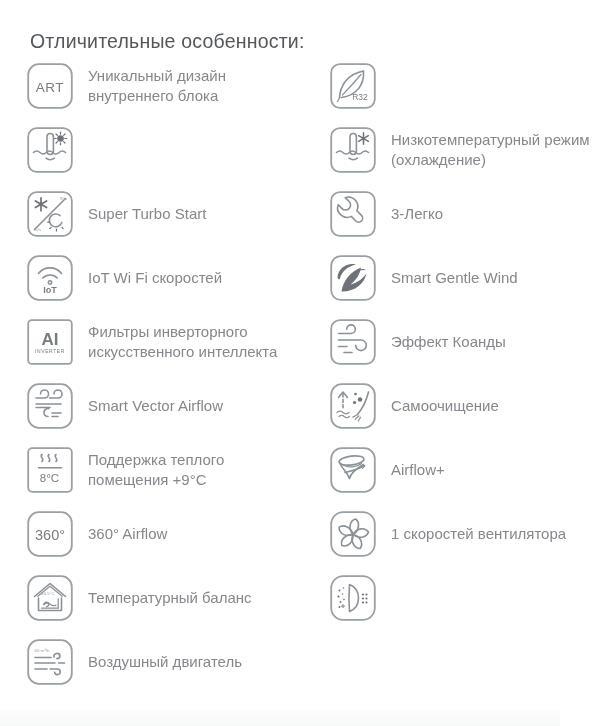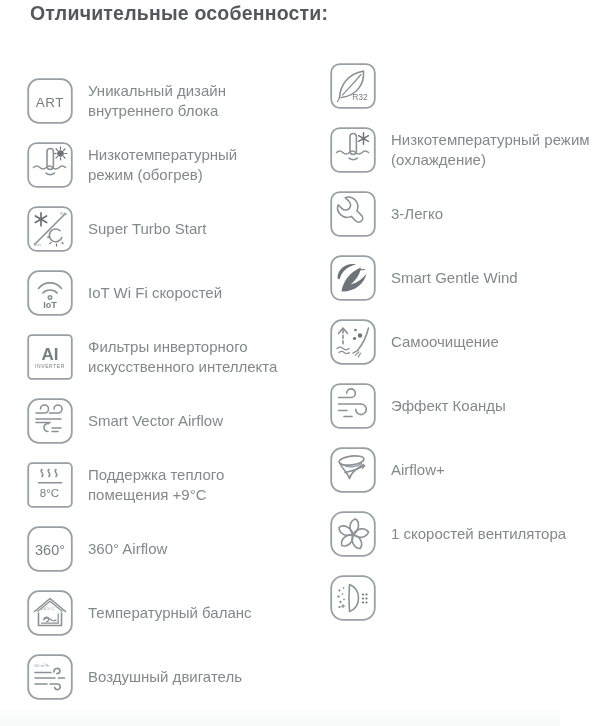--- a/index.html
+++ b/index.html
@@ -1,26 +1,26 @@
 <!DOCTYPE html>
 <html><head>
 <meta charset="utf-8">
 <style>
   html,body { margin:0; padding:0; background:#fff; }
   .page {
     position:relative; width:605px; height:726px; background:#ffffff;
     font-family:"Liberation Sans", sans-serif; overflow:hidden;
   }
   .title {
-    position:absolute; left:30px; top:2px; margin:0;
-    font-size:19.5px; font-weight:700; color:#54585c; letter-spacing:.2px;
+    position:absolute; left:30px; top:30px; margin:0;
+    font-size:19.5px; font-weight:400; color:#54585c; letter-spacing:.2px;
   }
   .grid { position:absolute; left:27px; top:63px; display:flex; }
   .col { display:flex; flex-direction:column; }
-  .col-left  { width:303px;margin-top:15px; }
+  .col-left  { width:303px; }
   .col-right { width:275px; }
   .feature { display:flex; align-items:center; height:46px; margin-bottom:18px; }
   .icon { width:46px; height:46px; flex:0 0 46px; margin-right:15px; }
   .icon svg { display:block; }
   .label { font-size:15px; color:#84888d; line-height:20px; }
   .col-left  .label { max-width:192px; }
   .col-right .label { max-width:207px; }
   
   .st { stroke:#8b9196; fill:none; stroke-width:1.6; stroke-linecap:round; stroke-linejoin:round; }
   .thin { stroke-width:1.25; }
@@ -68,21 +68,20 @@
               <line x1="29" y1="7" x2="30.4" y2="8.4"></line>
                 <line x1="36.6" y1="14.6" x2="38" y2="16"></line>
               <line x1="38" y1="7" x2="36.6" y2="8.4"></line>
                 <line x1="30.4" y1="14.6" x2="29" y2="16"></line>
             </g>
             <path class="st" d="M6.5 25.5 q3.2 -3 6.4 0 t6.4 0 t6.4 0 t6.4 0 t6.4 0"></path>
             <rect class="st" x="20" y="6.5" width="6.4" height="21" rx="3.2" fill="#fff"></rect>
             <path class="st" d="M19 31.2 q4.2 3.2 8.4 0"></path>
           </svg>
         </span>
-        <span class="label">Низкотемпературный режим (обогрев)</span>
       </div>
 
       <div class="feature">
         <span class="icon">
           <svg width="46" height="46" viewBox="0 0 46 46">
             <rect class="bd" x="1.2" y="1.2" width="43.6" height="43.6" rx="8.5"></rect>
             <line class="st" x1="7.5" y1="38.5" x2="38.5" y2="7.5"></line>
             <g class="dkst" stroke-width="1.7">
               <line x1="14" y1="6.8" x2="14" y2="19.8"></line>
               <line x1="8.4" y1="10" x2="19.6" y2="16.6"></line>
@@ -247,53 +246,53 @@
       <div class="feature">
         <span class="icon">
           <svg width="46" height="46" viewBox="0 0 46 46">
             <rect class="bd" x="1.2" y="1.2" width="43.6" height="43.6" rx="9.5"></rect>
             <path class="dk" d="M7.5 22.5 C8 13.5 17 7.5 26 9.5 C18 11.5 11.5 16 9.8 24 C9.2 24.8 7.8 24 7.5 22.5 Z"></path>
             <path class="dk" d="M11.5 36.5 C13 26 20.5 16.5 31 12.5 C30 19 26.5 25 20.5 29.5 C27 28 32.5 24 36.5 18.5 C34.5 28.5 24.5 37 11.5 36.5 Z"></path>
             <path class="dk" d="M27.5 16 C30 13.8 33.5 13.4 36.2 15 C33.3 14.9 30.4 15.3 27.5 16 Z"></path>
           </svg>
         </span>
         <span class="label">Smart Gentle Wind</span>
+      </div>
+
+      <div class="feature">
+        <span class="icon">
+          <svg width="46" height="46" viewBox="0 0 46 46">
+            <rect class="bd" x="1.2" y="1.2" width="43.6" height="43.6" rx="8.5"></rect>
+            <path class="st" d="M8.5 14.5 H21 a4.3 4.3 0 1 0 -4.3 -4.3"></path>
+            <path class="st" d="M8.5 21 H31 a5.3 5.3 0 1 1 -5.3 5.3"></path>
+            <path class="st" d="M8.5 27.5 H17"></path>
+            <path class="st" d="M14 33.5 h8"></path>
+          </svg>
+        </span>
+        <span class="label">Эффект Коанды</span>
       </div>
 
       <div class="feature">
         <span class="icon">
           <svg width="46" height="46" viewBox="0 0 46 46">
             <rect class="bd" x="1.2" y="1.2" width="43.6" height="43.6" rx="10.5"></rect>
             <path class="st" d="M8.5 14.5 L13 9 L17.5 14.5"></path>
             <path class="st" d="M13 11 V25.5" stroke-dasharray="3 2.4"></path>
             <path class="st thin" d="M7 29.5 q3 -2.6 6 0 q3 2.6 6 0"></path>
             <path class="st thin" d="M9 33.5 q2.6 -2.3 5.2 0 q2.6 2.3 5.2 0"></path>
             <circle class="dk" cx="25.5" cy="11" r="1.3" fill="#8b9095"></circle>
             <circle class="dk" cx="30" cy="16.5" r="2.2" fill="#8b9095"></circle>
             <circle class="dk" cx="24.5" cy="19.5" r="1.6" fill="#8b9095"></circle>
             <path class="st" d="M38.5 9 C36.5 17 32.5 25.5 27.5 31.5"></path>
             <path class="st thin" d="M27.5 31.5 l-4.6 2.6"></path>
             <path class="st thin" d="M28.8 33 l-3.6 3.4"></path>
             <path class="st thin" d="M30.5 34.2 l-2.2 3.8"></path>
           </svg>
         </span>
         <span class="label">Самоочищение</span>
-      </div>
-
-      <div class="feature">
-        <span class="icon">
-          <svg width="46" height="46" viewBox="0 0 46 46">
-            <rect class="bd" x="1.2" y="1.2" width="43.6" height="43.6" rx="8.5"></rect>
-            <path class="st" d="M8.5 14.5 H21 a4.3 4.3 0 1 0 -4.3 -4.3"></path>
-            <path class="st" d="M8.5 21 H31 a5.3 5.3 0 1 1 -5.3 5.3"></path>
-            <path class="st" d="M8.5 27.5 H17"></path>
-            <path class="st" d="M14 33.5 h8"></path>
-          </svg>
-        </span>
-        <span class="label">Эффект Коанды</span>
       </div>
 
       <div class="feature">
         <span class="icon">
           <svg width="46" height="46" viewBox="0 0 46 46">
             <rect class="bd" x="1.2" y="1.2" width="43.6" height="43.6" rx="10.5"></rect>
             <ellipse class="st" cx="21.5" cy="13.5" rx="12.5" ry="4.4" transform="rotate(-7 21.5 13.5)"></ellipse>
             <path class="st" d="M9.5 15.5 C12 22 17.5 25 19.5 31.5 C20.5 26.5 26.5 21.5 33.5 17.5"></path>
             <path class="st thin" d="M13 18 C18 21 26.5 20.5 31.5 16.5"></path>
             <path class="st" d="M15 25.5 C21.5 24.5 28.5 22 34.5 18.8"></path>

